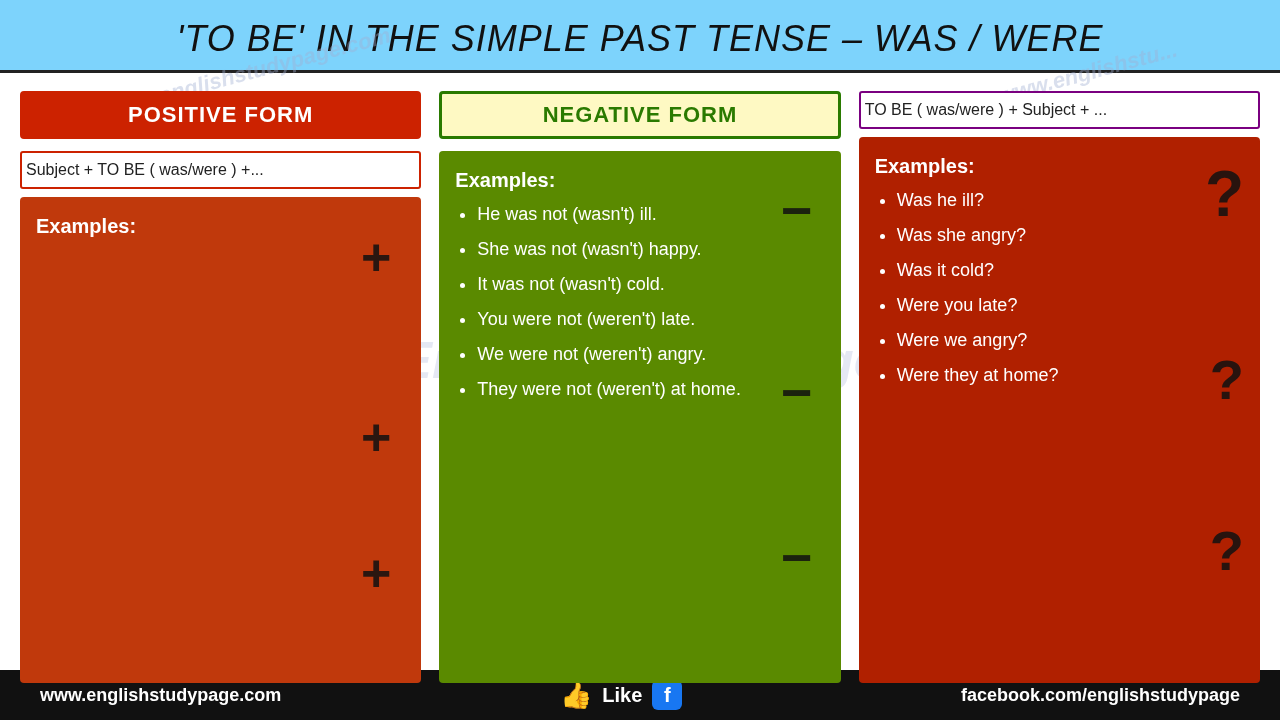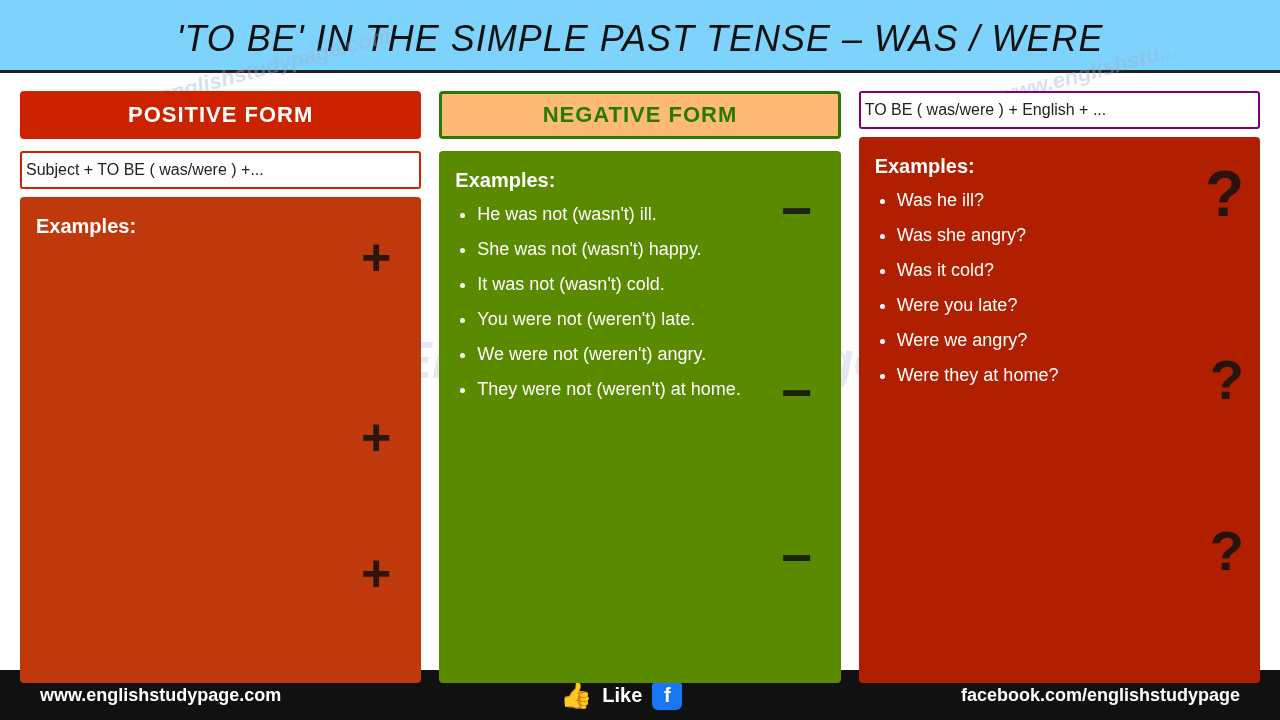--- a/index.html
+++ b/index.html
@@ -85,21 +85,21 @@
       gap: 8px;
     }
 
     .positive-label {
       background: #cc2200;
       color: #fff;
       border: 3px solid #cc2200;
     }
 
     .negative-label {
-      background: #fdba74;
+      background: #fef9c3;
       color: #2a7a00;
       border: 3px solid #2a7a00;
     }
 
     .question-label {
       background: #cc2200;
       color: #fff;
       border: 3px solid #cc2200;
     }
 
@@ -294,21 +294,21 @@
         <li>She was not (wasn't) happy.</li>
         <li>It was not (wasn't) cold.</li>
         <li>You were not (weren't) late.</li>
         <li>We were not (weren't) angry.</li>
         <li>They were not (weren't) at home.</li>
       </ul>
     </div>
   </div>
 
   <div class="column">
-    <div class="formula-box question">TO BE ( was/were ) + English + ...</div>
+    <div class="formula-box question">TO BE ( was/were ) + Subject + ...</div>
     <div class="examples-box question-bg">
       <div class="sign q-1">?</div>
       <div class="sign q-2">?</div>
       <div class="sign q-3">?</div>
       <div class="examples-title">Examples:</div>
       <ul class="example-list">
         <li>Was he ill?</li>
         <li>Was she angry?</li>
         <li>Was it cold?</li>
         <li>Were you late?</li>

